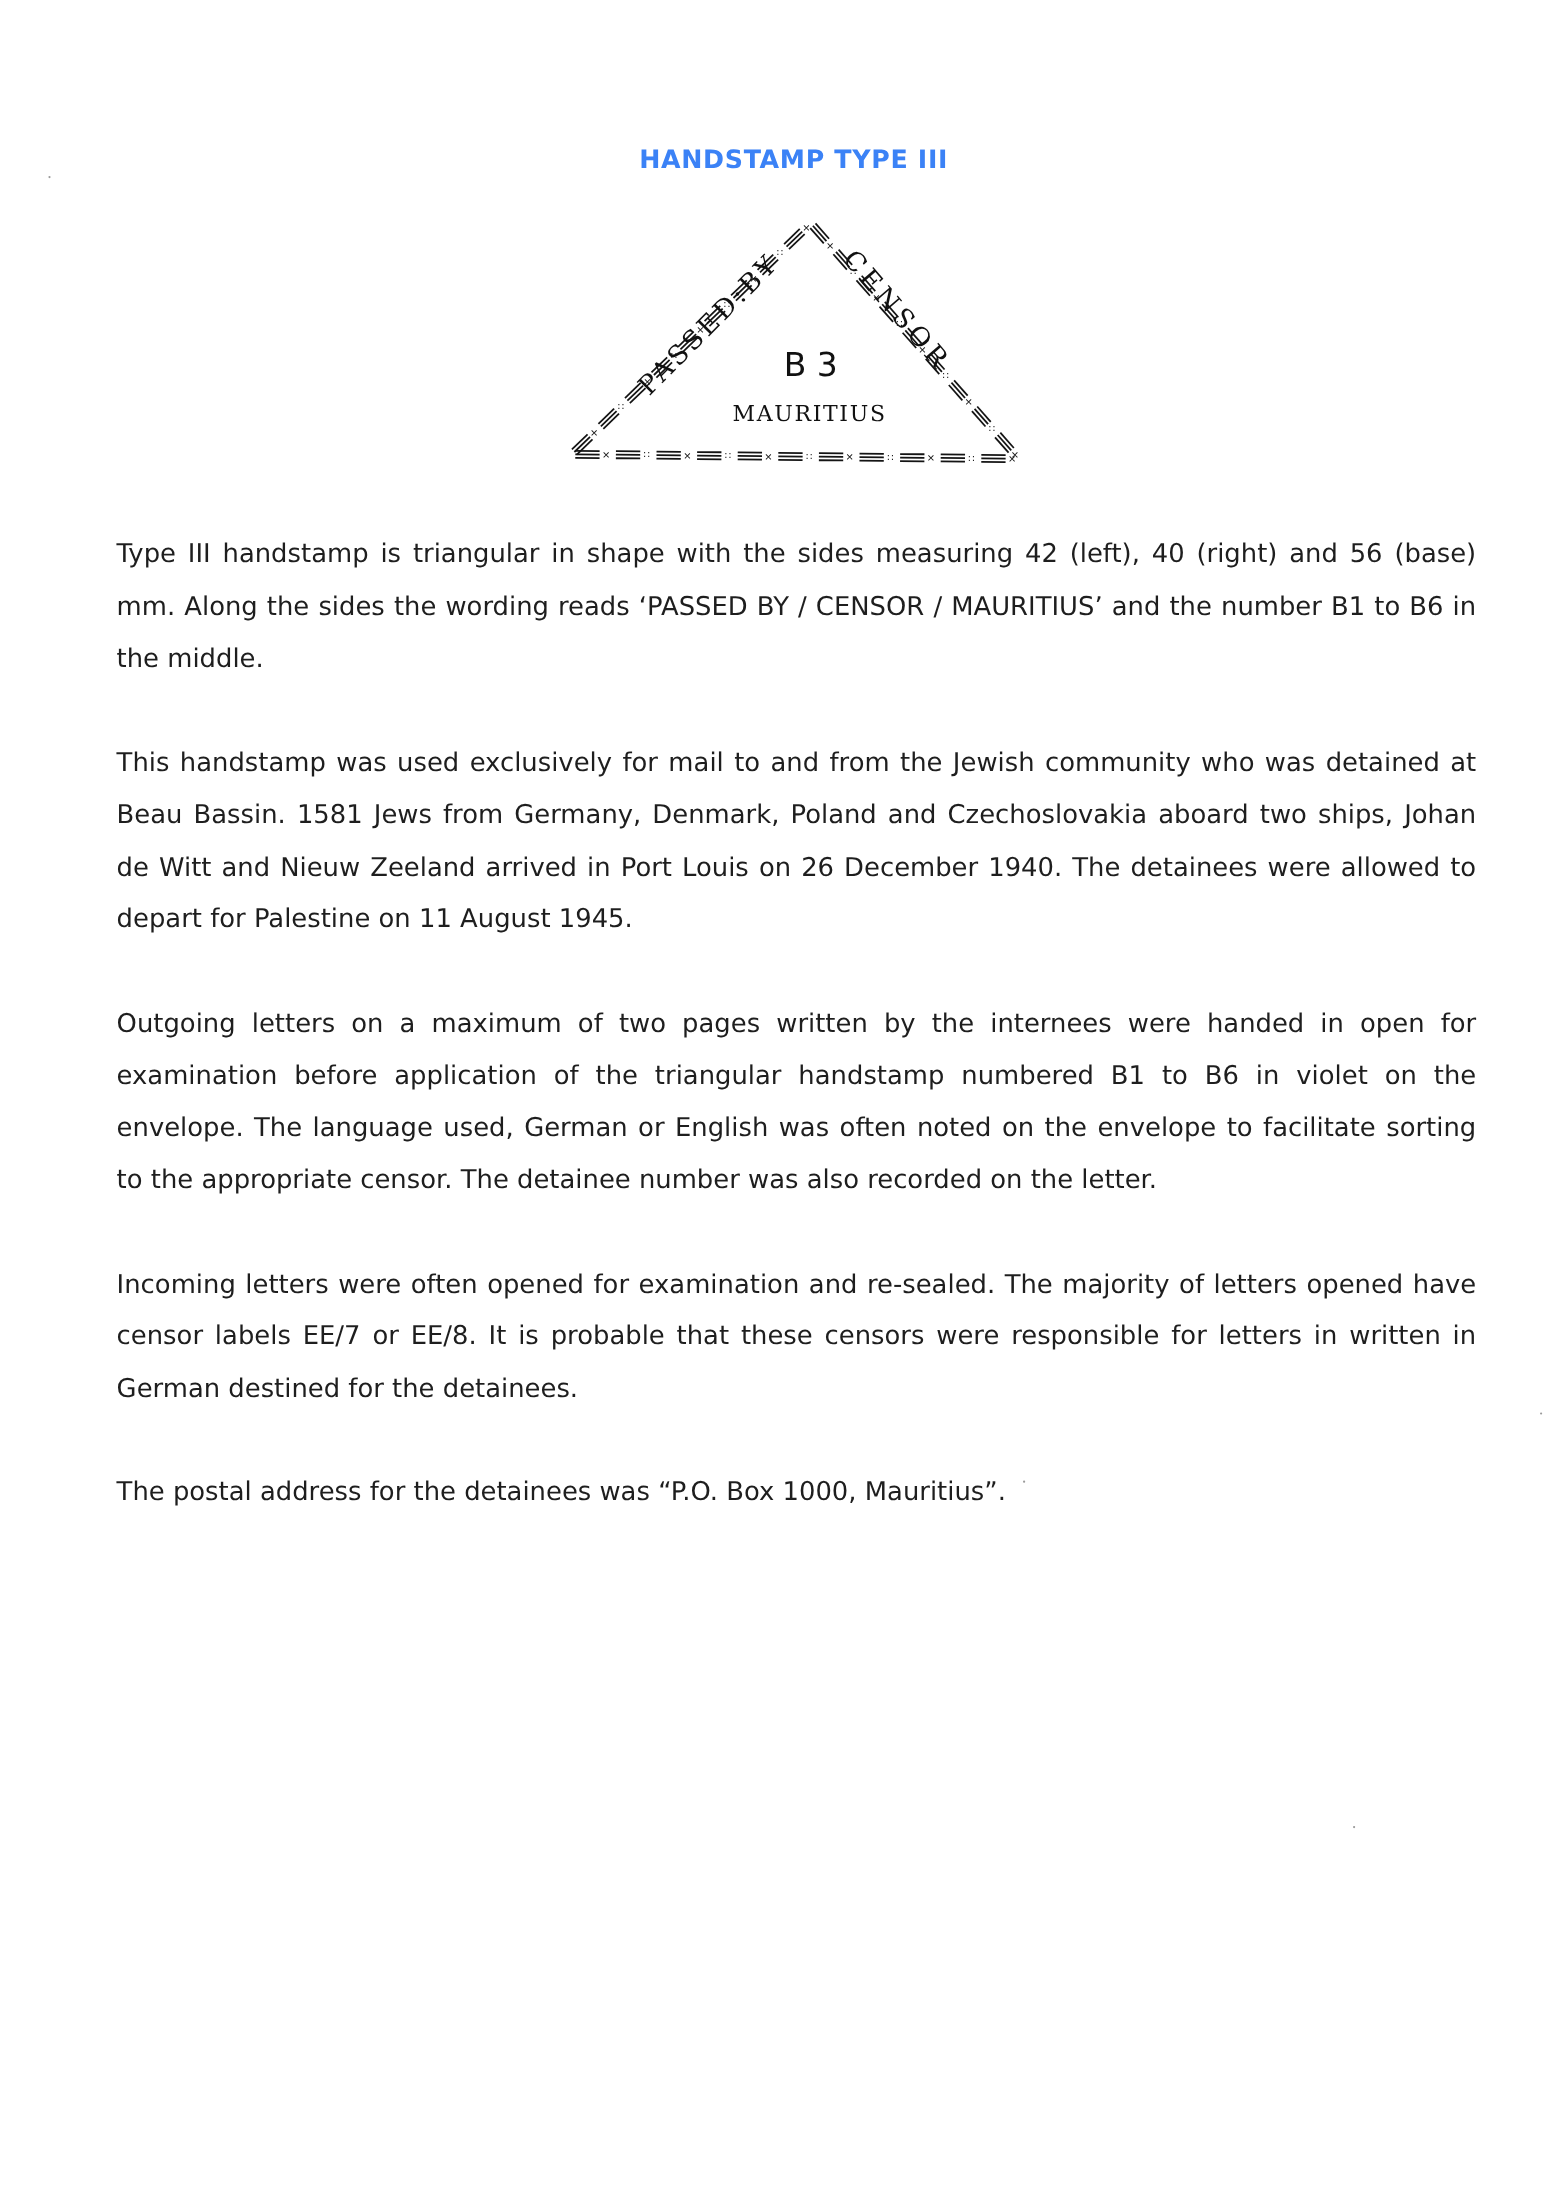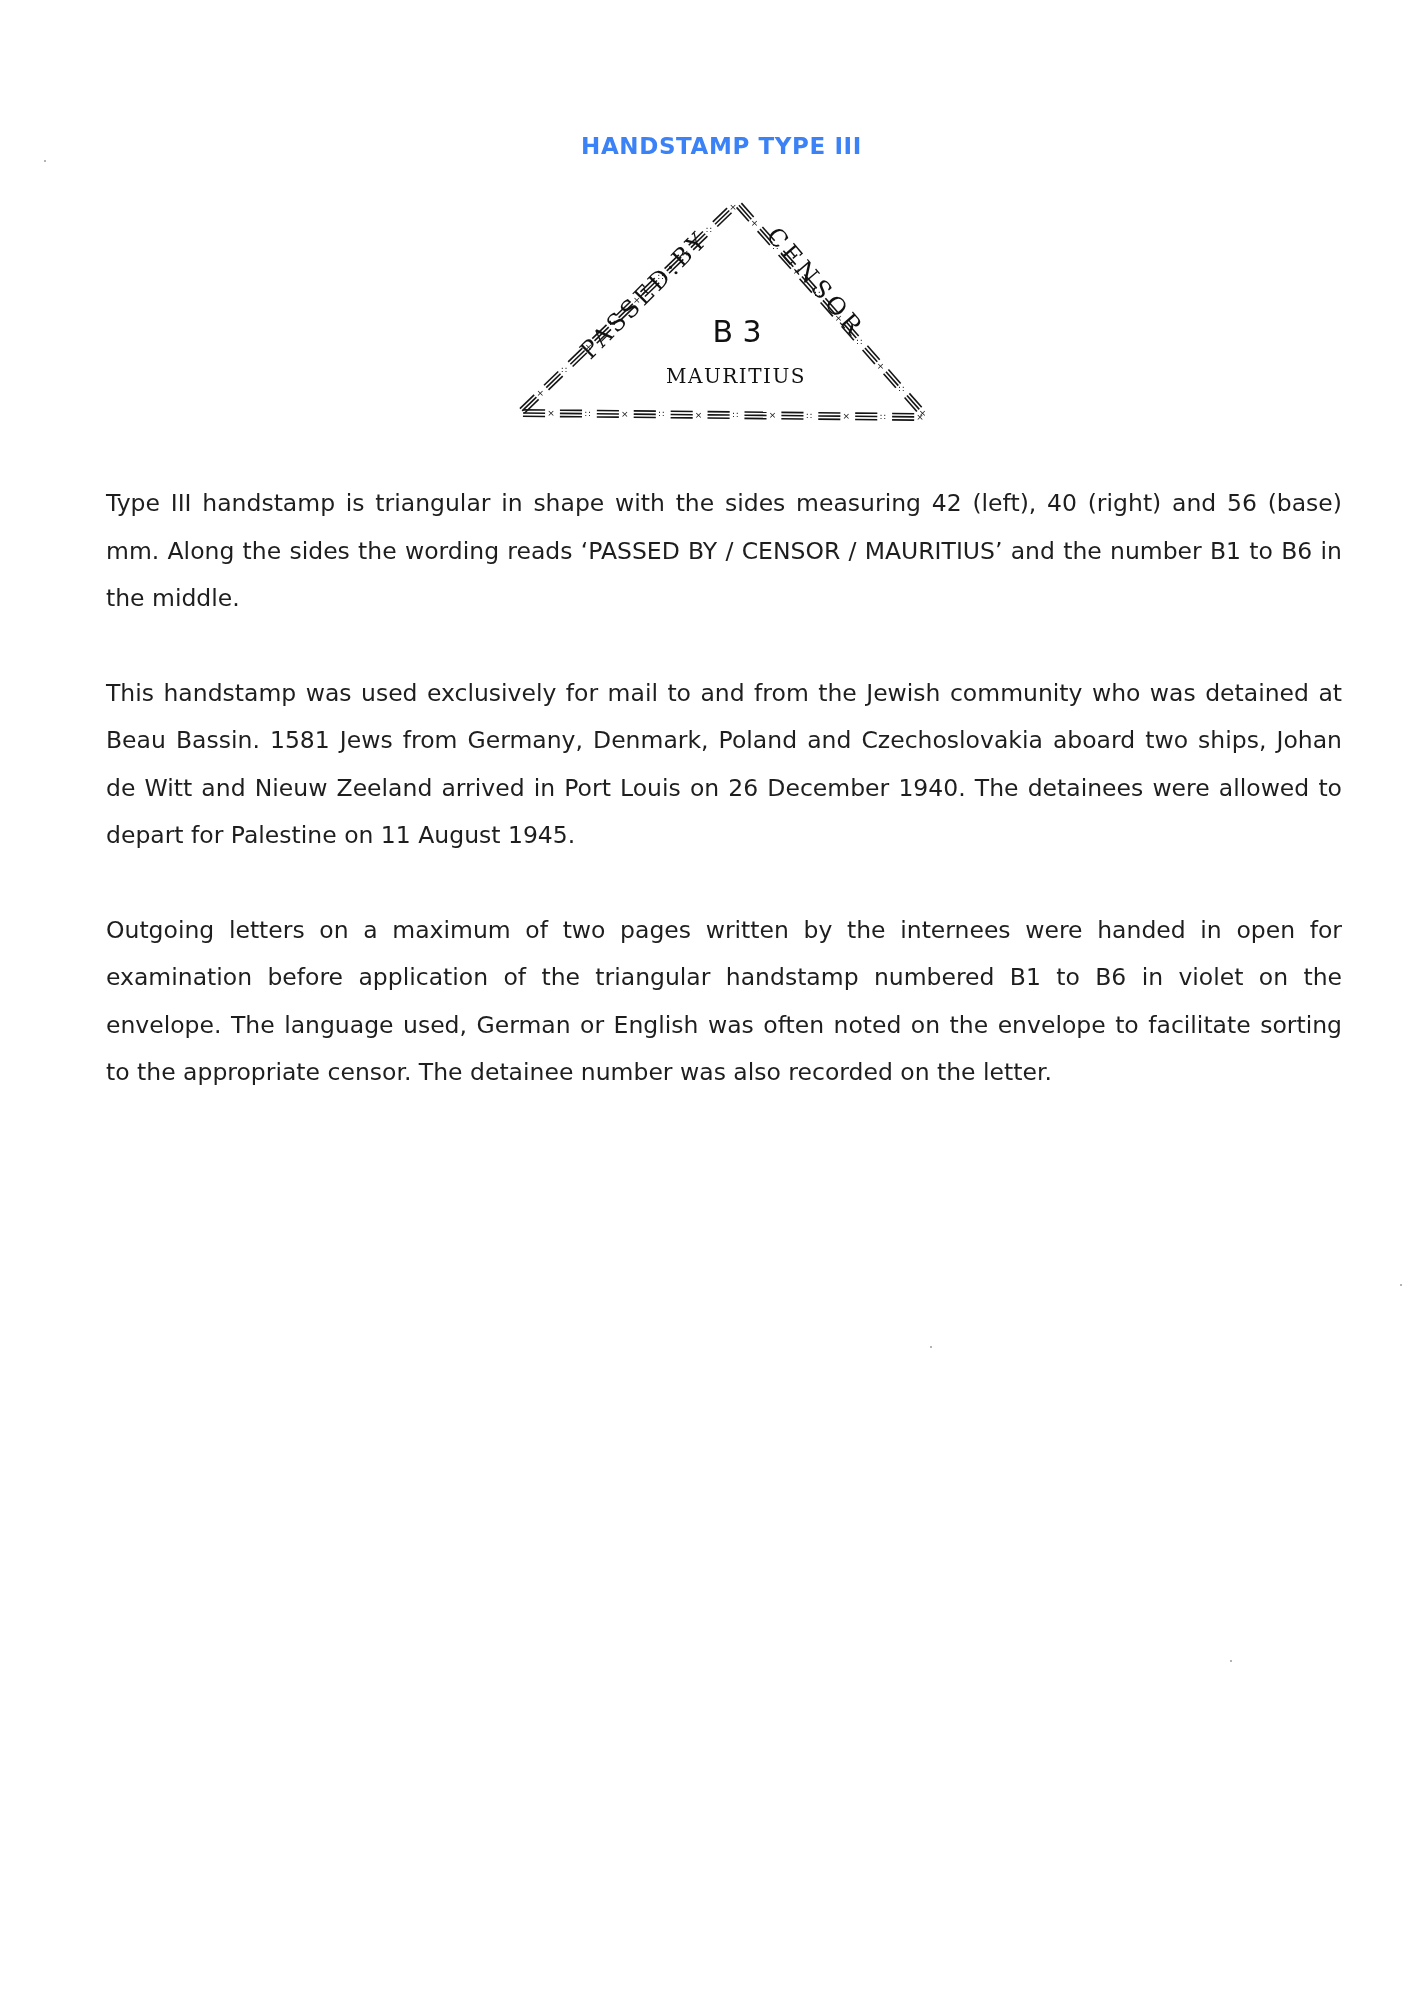--- a/index.html
+++ b/index.html
@@ -214,19 +214,21 @@
       </text>
       <text x="227" y="147" text-anchor="middle" font-family="DejaVu Sans, sans-serif" font-size="30" fill="#111">B 3</text>
       <text x="226" y="188" text-anchor="middle" font-family="DejaVu Serif, serif" font-size="20" fill="#111" letter-spacing="1.5">MAURITIUS</text>
     </svg>
   </div>
 
   <div class="body-text">
     <p class="para"><b>Type III</b><span> handstamp is triangular in shape with the sides measuring 42 (left), 40 (right) and 56 (base) mm. Along the sides the wording reads ‘PASSED BY / CENSOR / MAURITIUS’ and the number B1 to B6 in the middle.</span></p>
     <p class="para">This handstamp was used exclusively for mail to and from the Jewish community who was detained at Beau Bassin. 1581 Jews from Germany, Denmark, Poland and Czechoslovakia aboard two ships, Johan de Witt and Nieuw Zeeland arrived in Port Louis on 26 December 1940. The detainees were allowed to depart for Palestine on 11 August 1945.</p>
     <p class="para">Outgoing letters on a maximum of two pages written by the internees were handed in open for examination before application of the triangular handstamp numbered B1 to B6 in violet on the envelope. The language used, German or English was often noted on the envelope to facilitate sorting to the appropriate censor. The detainee number was also recorded on the letter.</p>
+    <p class="para">Incoming letters were often opened for examination and re-sealed. The majority of letters opened have censor labels EE/7 or EE/8. It is probable that these censors were responsible for letters in written in German destined for the detainees.</p>
+    <p class="para gap-lg">The postal address for the detainees was “P.O. Box 1000, Mauritius”.</p>
   </div>
 
   <div class="speck" style="left:44px; top:160px;"></div>
   <div class="speck" style="left:1230px; top:1660px;"></div>
   <div class="speck" style="left:930px; top:1346px;"></div>
   <div class="speck" style="left:1400px; top:1284px;"></div>
 </div>
 
 </body></html>

